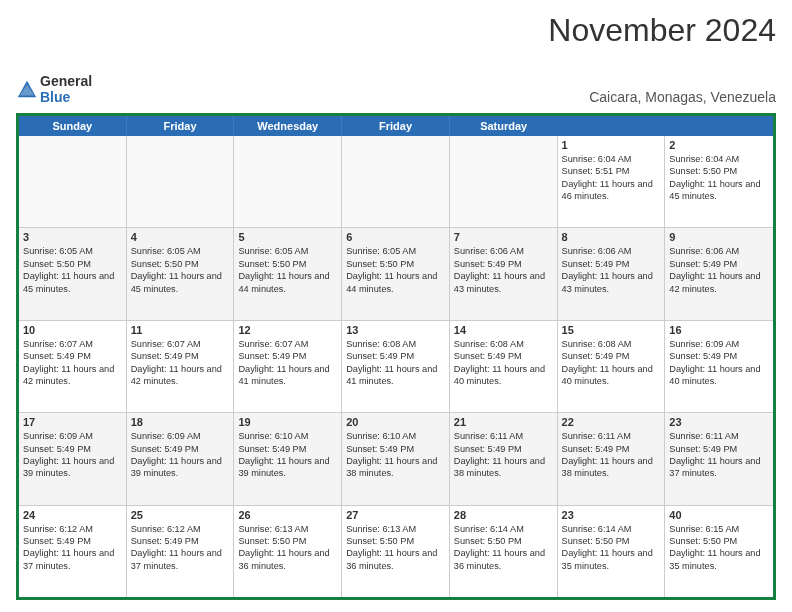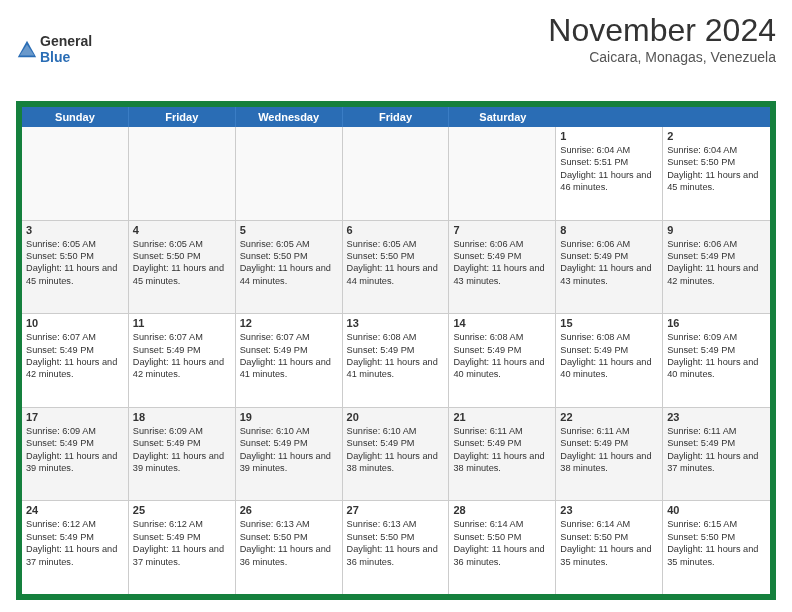--- a/index.html
+++ b/index.html
@@ -51,27 +51,27 @@
       text-align: right;
     }
     .month-title {
       font-size: 32px;
       font-weight: normal;
       color: #333;
     }
     .subtitle {
       font-size: 14px;
       color: #555;
+      margin-top: 40px;
     }
     .calendar {
       flex: 1;
       display: flex;
       flex-direction: column;
-      border: 6px solid #15803d;
-      margin-top: 28px;
+      border: 3px solid #15803d;
     }
     .cal-header {
       display: grid;
       grid-template-columns: repeat(7, 1fr);
       background: #2a6db5;
     }
     .cal-header-cell {
       color: #fff;
       font-size: 11px;
       font-weight: bold;

